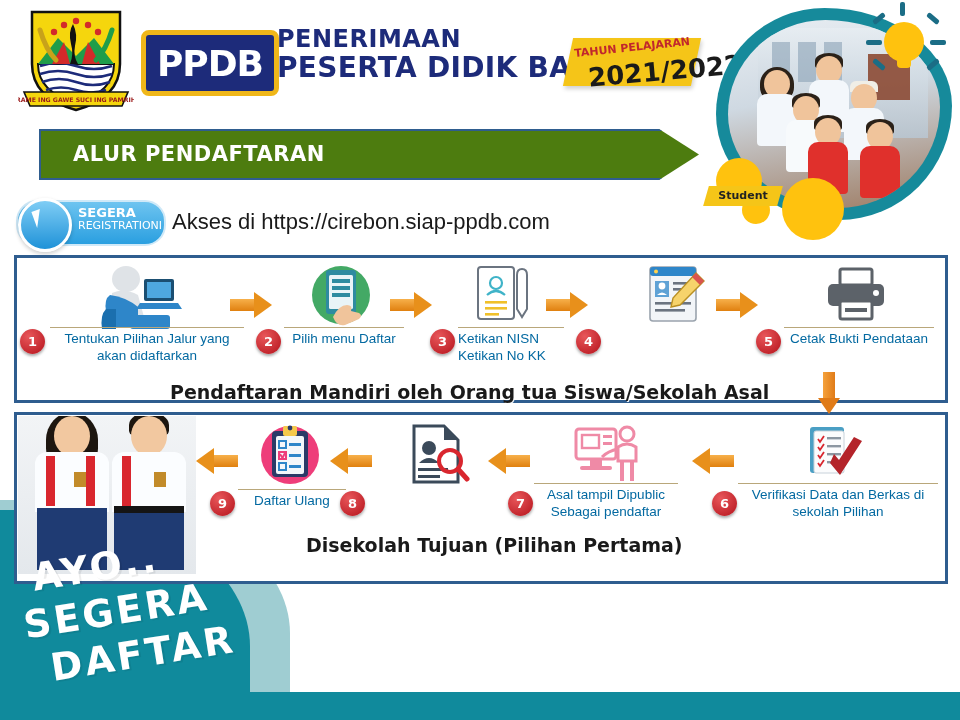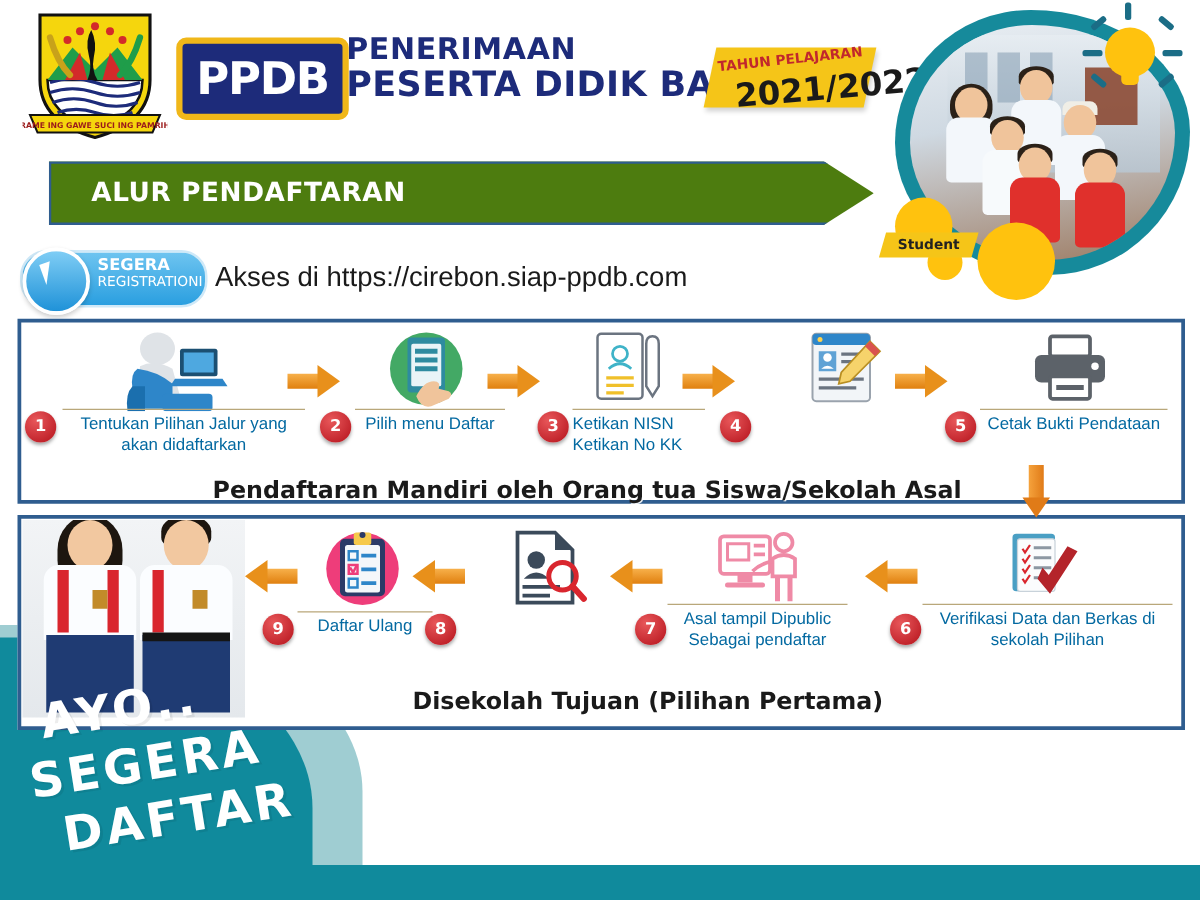--- a/index.html
+++ b/index.html
@@ -127,21 +127,21 @@
   .arrow-l{position:absolute;width:42px;height:26px;}
   .al-stem{position:absolute;left:16px;top:7px;width:26px;height:12px;
      background:linear-gradient(180deg,#f7b04a,#e0800f);}
   .al-head{position:absolute;left:0;top:0;width:0;height:0;
      border-top:13px solid transparent;border-bottom:13px solid transparent;
      border-right:18px solid #e8901b;}
 
   .caption{position:absolute;font-size:19px;font-weight:bold;color:#1a1a1a;
      font-family:"DejaVu Sans",sans-serif;text-shadow:1px 1px 0 rgba(255,255,255,.9);}
   .cap1{left:170px;top:381px;}
-  .cap2{left:306px;top:550px;margin-left:24px;}
+  .cap2{left:306px;top:534px;}
 
   
   .duo{position:absolute;left:18px;top:416px;width:178px;height:158px;
      background:linear-gradient(180deg,#f2f4f6,#e4e8ec);overflow:hidden;}
   .duo .p{position:absolute;bottom:0;}
   .duo .ph-head{position:absolute;left:50%;transform:translateX(-50%);top:0;width:36px;
      height:40px;border-radius:50%;background:#f2c8a0;}
   .duo .ph-hair{position:absolute;left:50%;transform:translateX(-50%);top:-4px;width:40px;
      height:26px;border-radius:50% 50% 30% 30%;background:#1d160f;}
   .duo .ph-shirt{position:absolute;left:50%;transform:translateX(-50%);top:36px;width:74px;

